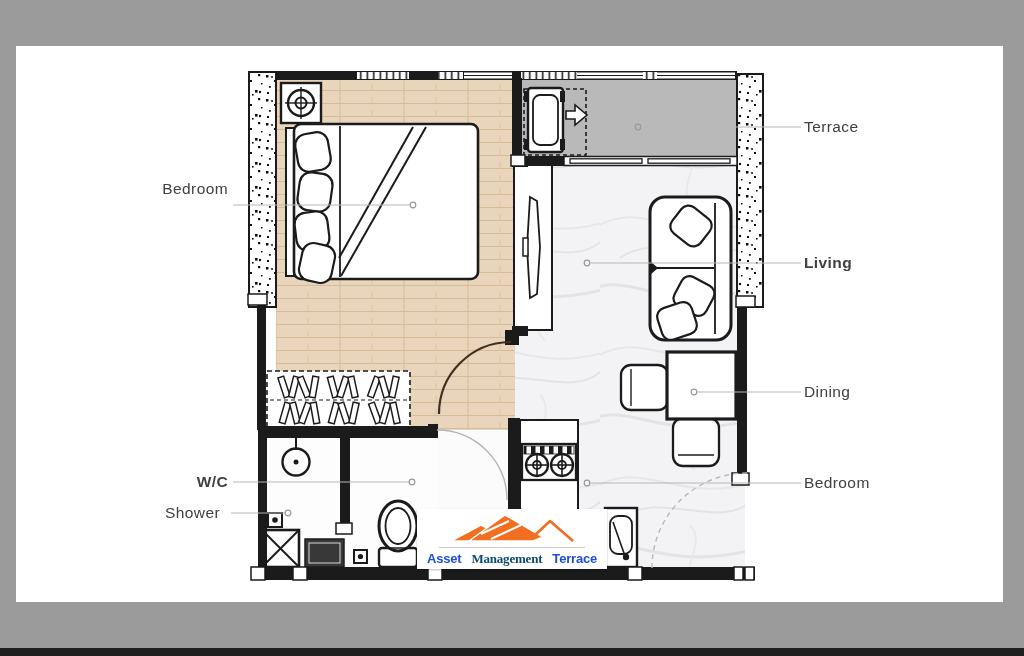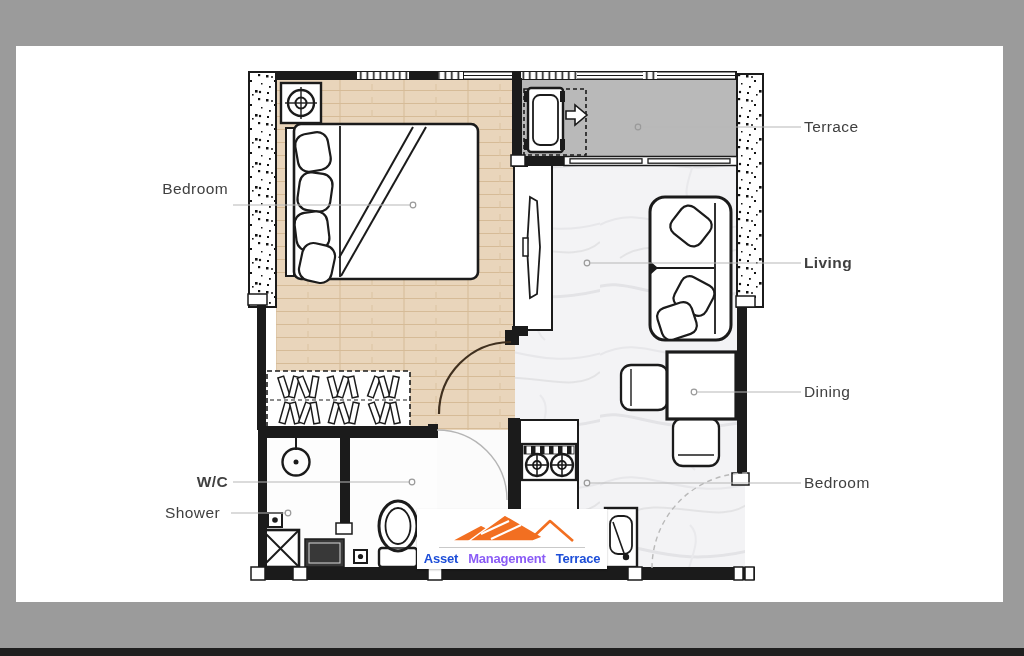--- a/index.html
+++ b/index.html
@@ -10,21 +10,21 @@
   #plansvg{position:absolute;left:16px;top:46px;}
   .roomlabel{position:absolute;color:#404040;font-size:15.5px;line-height:18px;letter-spacing:.4px;white-space:nowrap;}
   .rlabel-right{text-align:left;}
   .rlabel-left{width:128px;text-align:right;}
   
   #logo{position:absolute;left:417px;top:509px;width:190px;height:60px;background:#ffffff;box-shadow:0 1px 2px rgba(0,0,0,.25);}
   #logo .mtn{position:absolute;left:30px;top:3px;}
   #logo .rule{position:absolute;left:22px;right:22px;top:38px;height:1px;background:#c9c9c9;}
   #logo .words{position:absolute;left:0;top:42px;width:100%;display:flex;justify-content:center;gap:10px;font-weight:bold;font-size:13px;letter-spacing:-0.2px;}
   .w1,.w3{color:#1d4ed8;}
-  .w2{color:#8b5cf6;}
+  .w2{color:#0c4a6e;font-family:Liberation Serif, serif;}
 </style>
 </head>
 <body>
 
 <div id="stage">
   <div id="page"></div>
 
   <svg id="plansvg" width="987" height="556" viewBox="16 46 987 556" xmlns="http://www.w3.org/2000/svg">
     <defs>
       <pattern id="wood" patternUnits="userSpaceOnUse" width="64" height="13">

